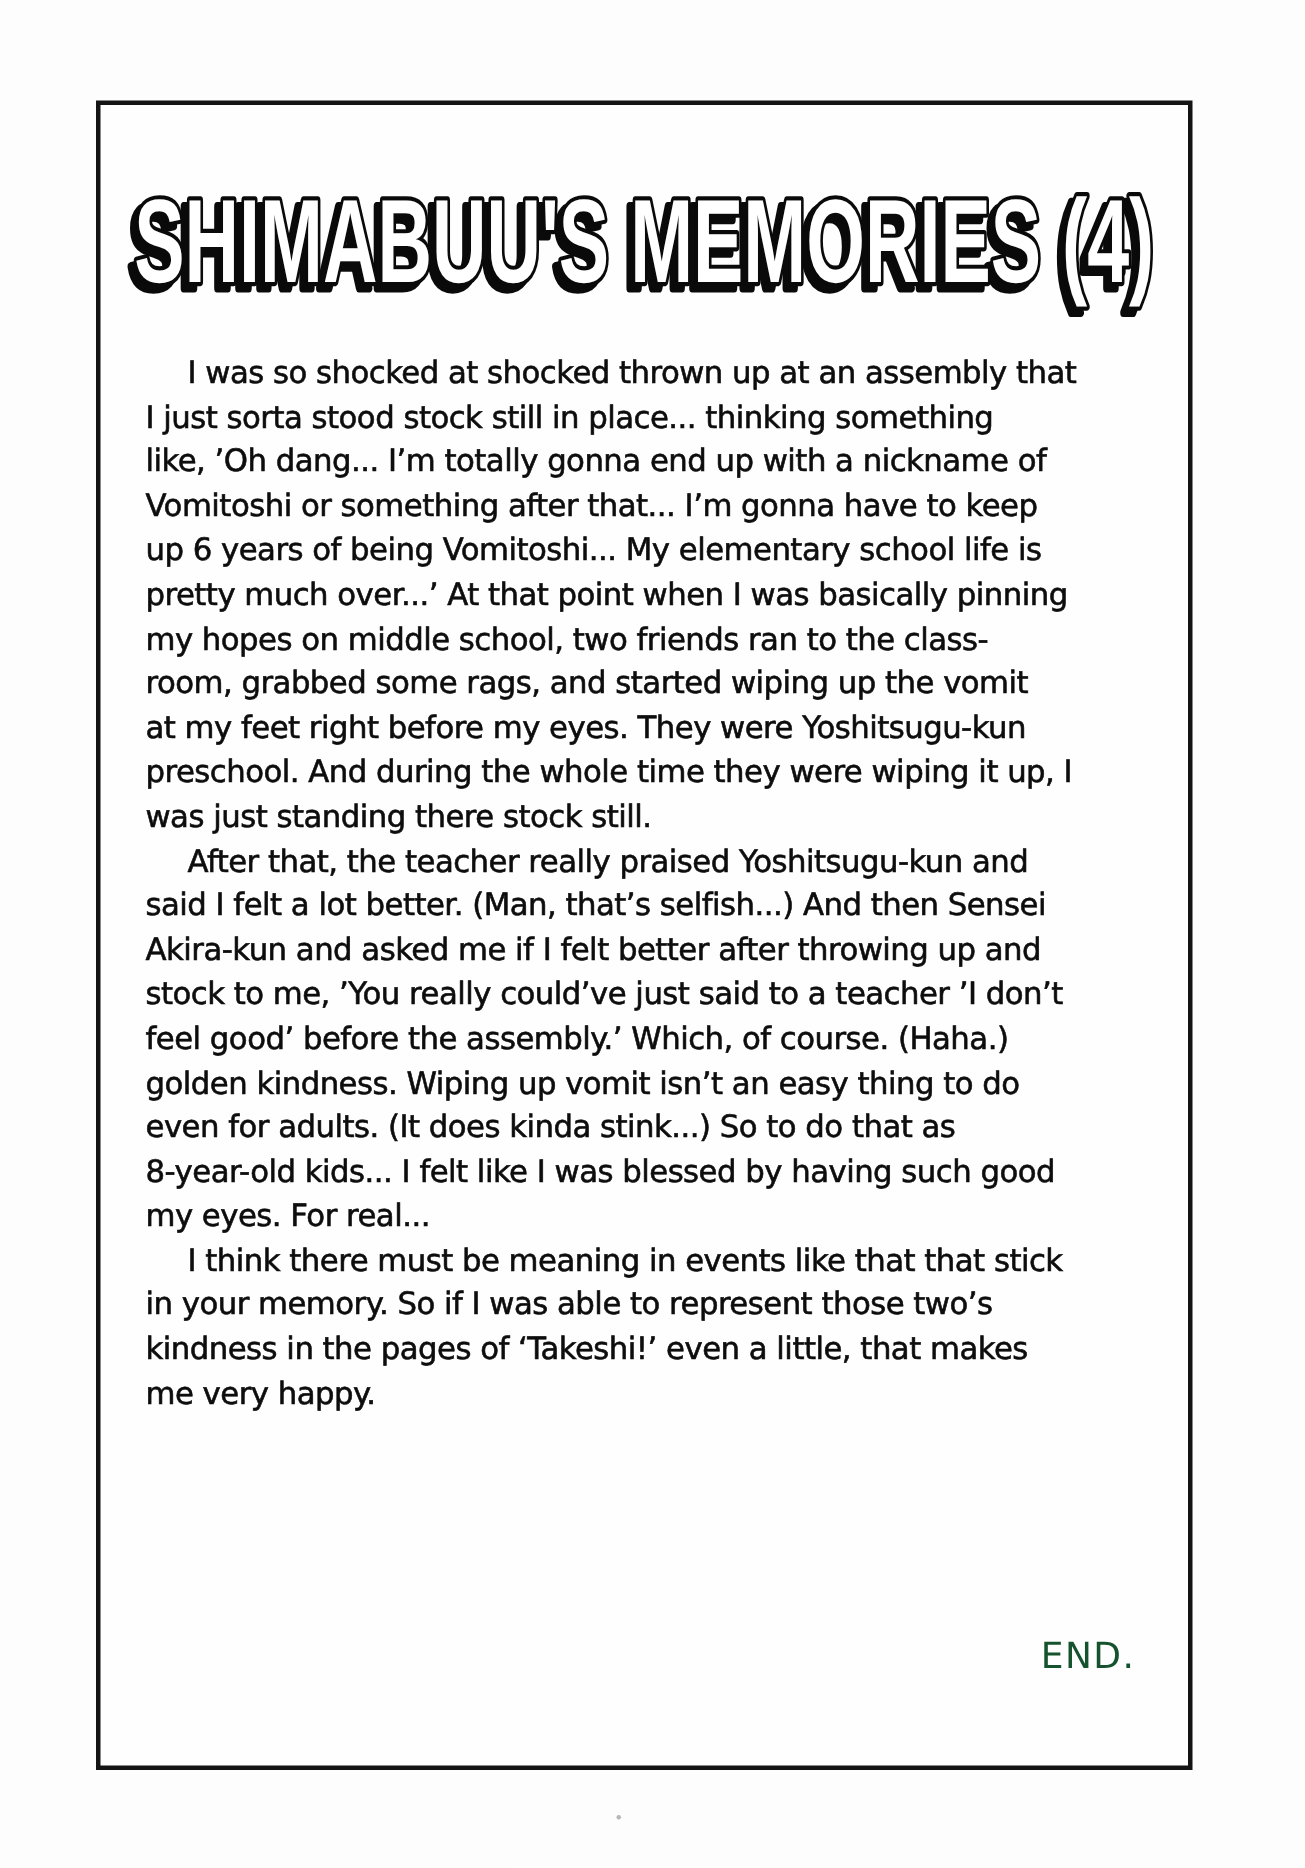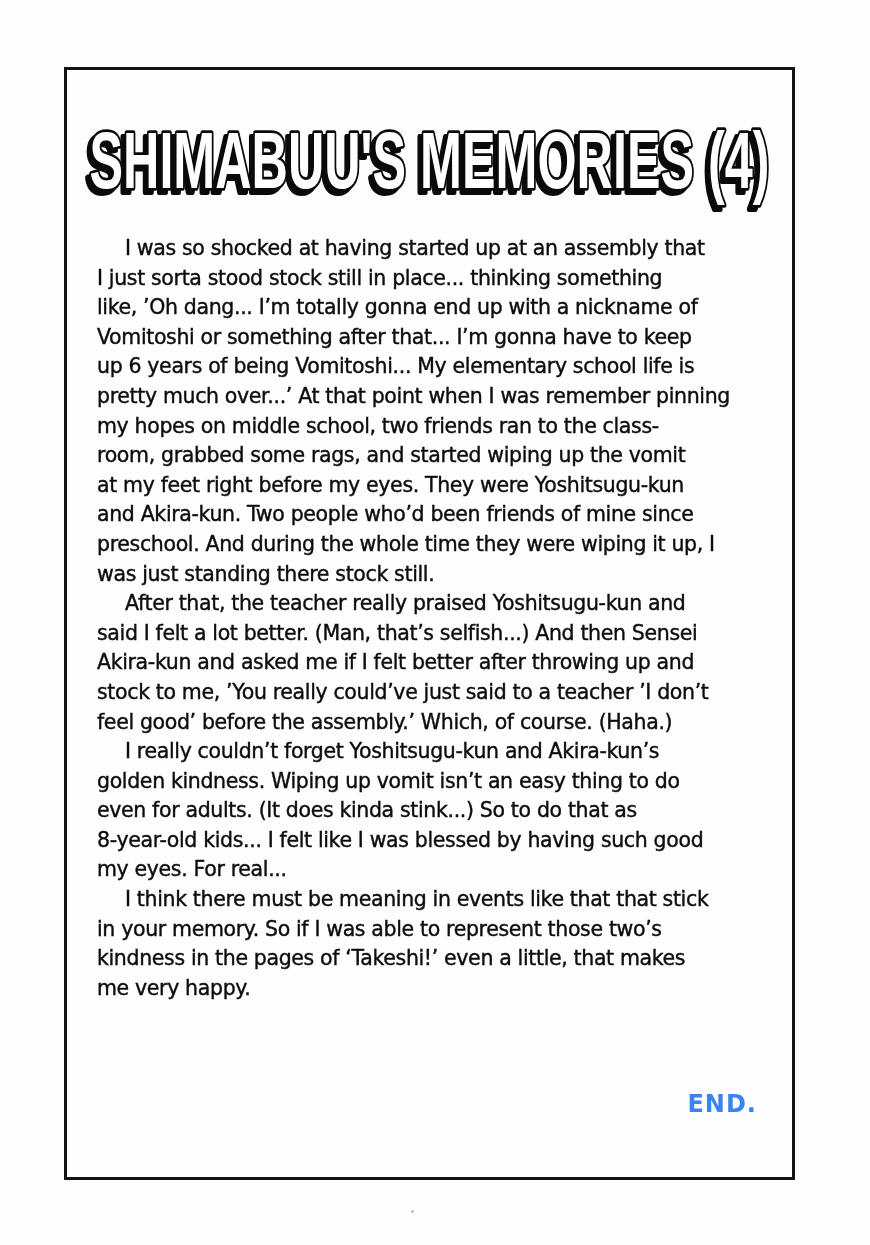--- a/index.html
+++ b/index.html
@@ -55,23 +55,23 @@
   .line{
     height:29.6px;
     line-height:29.6px;
     white-space:nowrap;
   }
   .line.indent{ padding-left:28px; }
   .end-label{
     position:absolute;
     top:1020px;right:35px;
     font-size:24px;
-    font-weight:bold;
+    font-weight:normal;
     letter-spacing:1px;
-    color:#3b82f6;
+    color:#14532d;
   }
   .artifact-dot{
     position:absolute;
     left:411px;top:1210px;
     width:3px;height:3px;
     border-radius:50%;
     background:#b8b8b8;
   }
 </style>
 </head>
@@ -79,38 +79,36 @@
 
 <div class="page">
   <div class="frame">
 
     <svg class="title-svg" viewBox="0 0 725 130" preserveAspectRatio="none">
       <text class="title-shadow" x="358.5" y="88" text-anchor="middle" font-size="79" textLength="680" lengthAdjust="spacingAndGlyphs">SHIMABUU'S MEMORIES (4)</text>
       <text class="title-main" x="362.5" y="84" text-anchor="middle" font-size="79" textLength="680" lengthAdjust="spacingAndGlyphs">SHIMABUU'S MEMORIES (4)</text>
     </svg>
 
     <div class="body-text" id="paragraphs">
-        <div class="line indent">I was so shocked at having started up at an assembly that</div>
+        <div class="line indent">I was so shocked at shocked thrown up at an assembly that</div>
         <div class="line">I just sorta stood stock still in place... thinking something</div>
         <div class="line">like, ’Oh dang... I’m totally gonna end up with a nickname of</div>
         <div class="line">Vomitoshi or something after that... I’m gonna have to keep</div>
         <div class="line">up 6 years of being Vomitoshi... My elementary school life is</div>
-        <div class="line">pretty much over...’ At that point when I was remember pinning</div>
+        <div class="line">pretty much over...’ At that point when I was basically pinning</div>
         <div class="line">my hopes on middle school, two friends ran to the class-</div>
         <div class="line">room, grabbed some rags, and started wiping up the vomit</div>
         <div class="line">at my feet right before my eyes. They were Yoshitsugu-kun</div>
-        <div class="line">and Akira-kun. Two people who’d been friends of mine since</div>
         <div class="line">preschool. And during the whole time they were wiping it up, I</div>
         <div class="line">was just standing there stock still.</div>
         <div class="line indent">After that, the teacher really praised Yoshitsugu-kun and</div>
         <div class="line">said I felt a lot better. (Man, that’s selfish...) And then Sensei</div>
         <div class="line">Akira-kun and asked me if I felt better after throwing up and</div>
         <div class="line">stock to me, ’You really could’ve just said to a teacher ’I don’t</div>
         <div class="line">feel good’ before the assembly.’ Which, of course. (Haha.)</div>
-        <div class="line indent">I really couldn’t forget Yoshitsugu-kun and Akira-kun’s</div>
         <div class="line">golden kindness. Wiping up vomit isn’t an easy thing to do</div>
         <div class="line">even for adults. (It does kinda stink...) So to do that as</div>
         <div class="line">8-year-old kids... I felt like I was blessed by having such good</div>
         <div class="line">my eyes. For real...</div>
         <div class="line indent">I think there must be meaning in events like that that stick</div>
         <div class="line">in your memory. So if I was able to represent those two’s</div>
         <div class="line">kindness in the pages of ‘Takeshi!’ even a little, that makes</div>
         <div class="line">me very happy.</div>
       </div>
 

